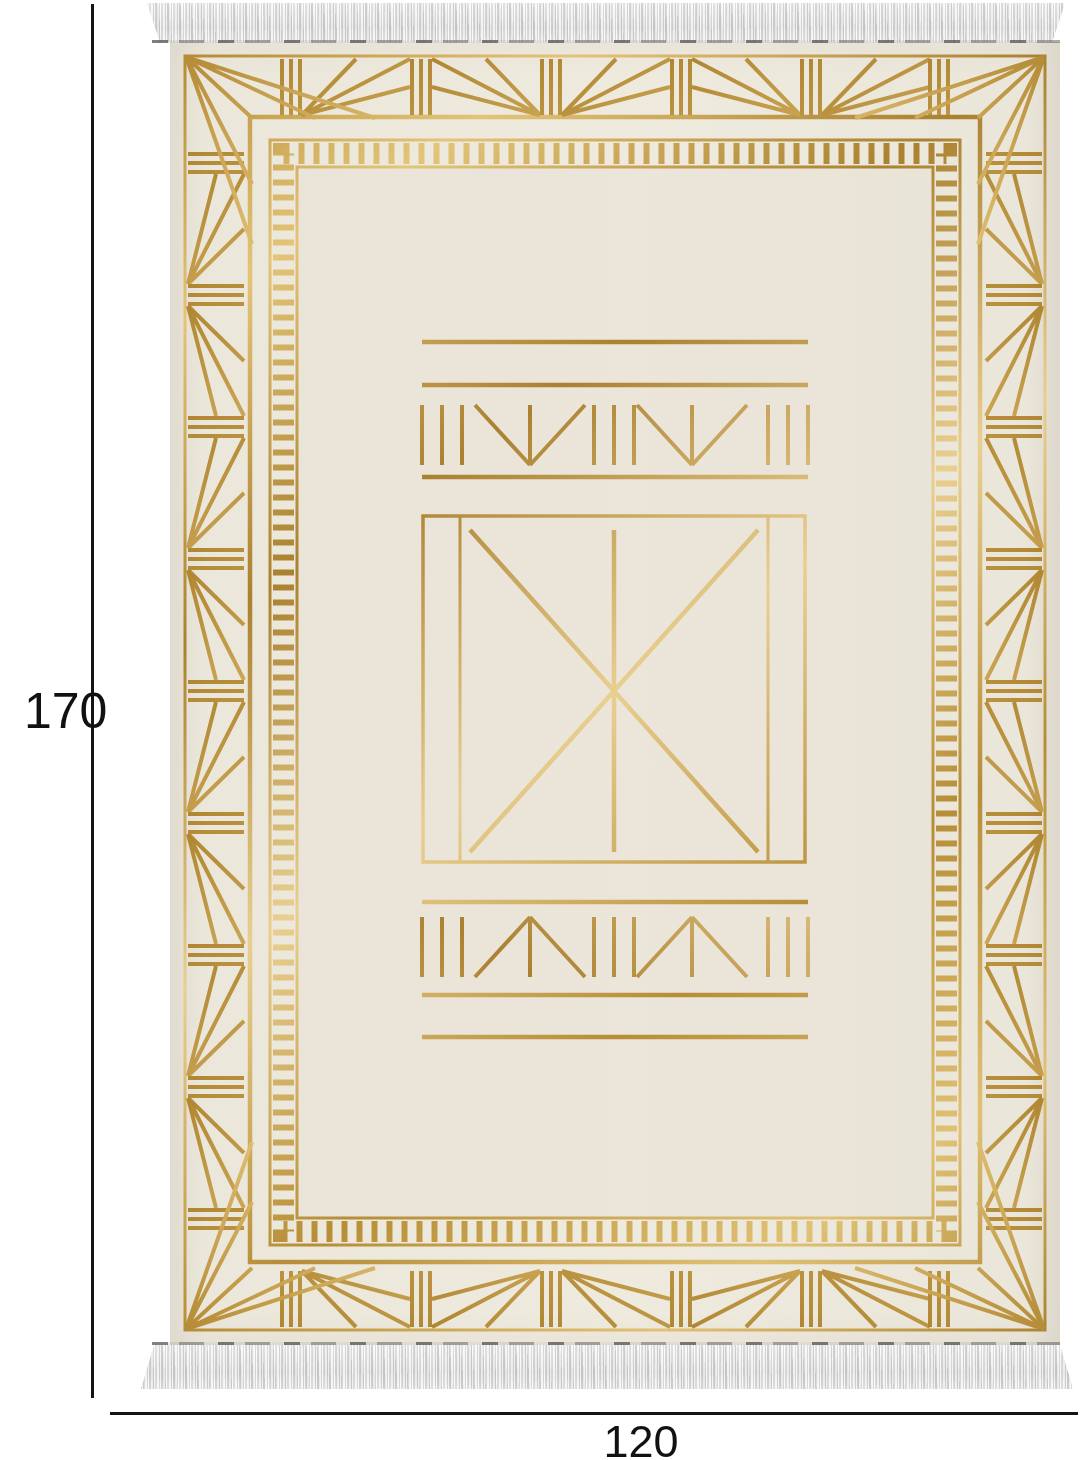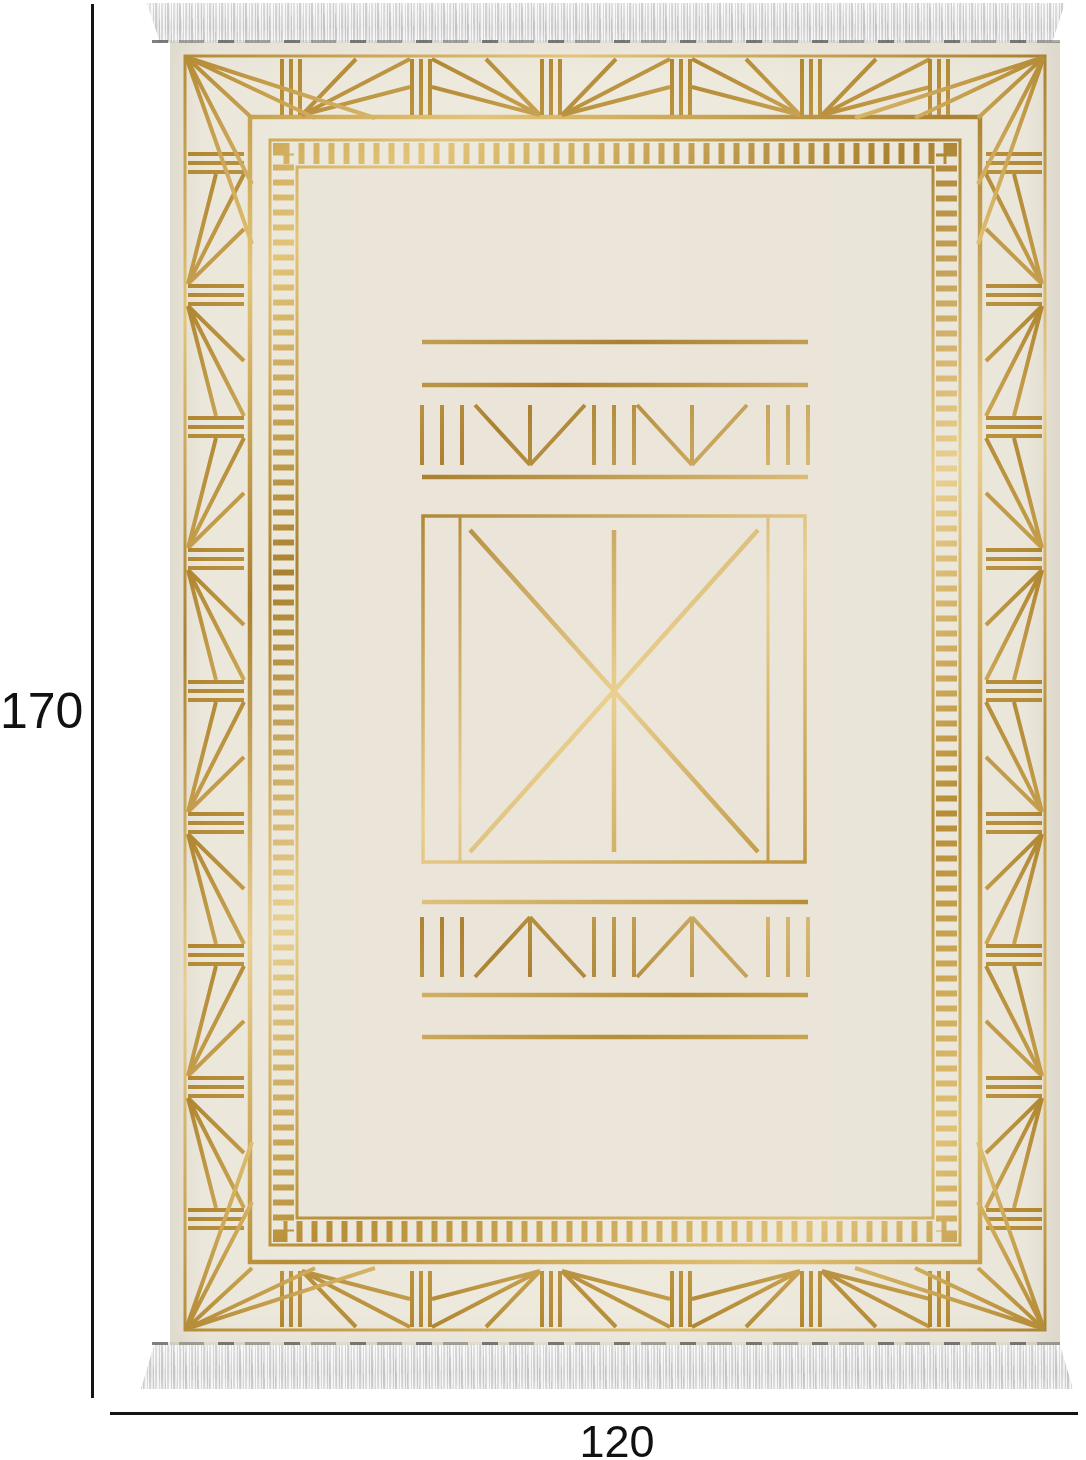--- a/index.html
+++ b/index.html
@@ -7,20 +7,21 @@
     position:relative;width:1086px;height:1460px;background:#ffffff;
     overflow:hidden;font-family:"Liberation Sans", sans-serif;
   }
   
   .dim-line{position:absolute;background:var(--dimension-line,#141414);}
   .dim-v{left:91px;top:4px;width:3px;height:1394px;}
   .dim-h{left:110px;top:1412px;width:968px;height:3px;}
   .dim-label{
     position:absolute;color:var(--label-text,#111111);
     font-family:"Liberation Sans", sans-serif;
+    margin-left:24px;
   }
   .dim-label.height{left:0;top:686px;width:74px;text-align:right;font-size:50px;line-height:1;}
   .dim-label.width{left:556px;top:1419px;width:122px;text-align:center;font-size:45px;line-height:1;}
   
   .fringe{
     position:absolute;
     background:
       repeating-linear-gradient(90deg, rgba(150,150,150,.30) 0 1px, rgba(255,255,255,.55) 1px 2px, rgba(120,120,120,.20) 2px 4px, rgba(248,248,248,.45) 4px 6px),
       repeating-linear-gradient(86deg, rgba(165,165,165,.22) 0 3px, rgba(252,252,252,.30) 3px 8px, rgba(200,200,200,.18) 8px 11px),
       linear-gradient(180deg, #fbfbfb 0%, #ececec 42%, #e4e4e4 62%, #f4f4f4 100%);

